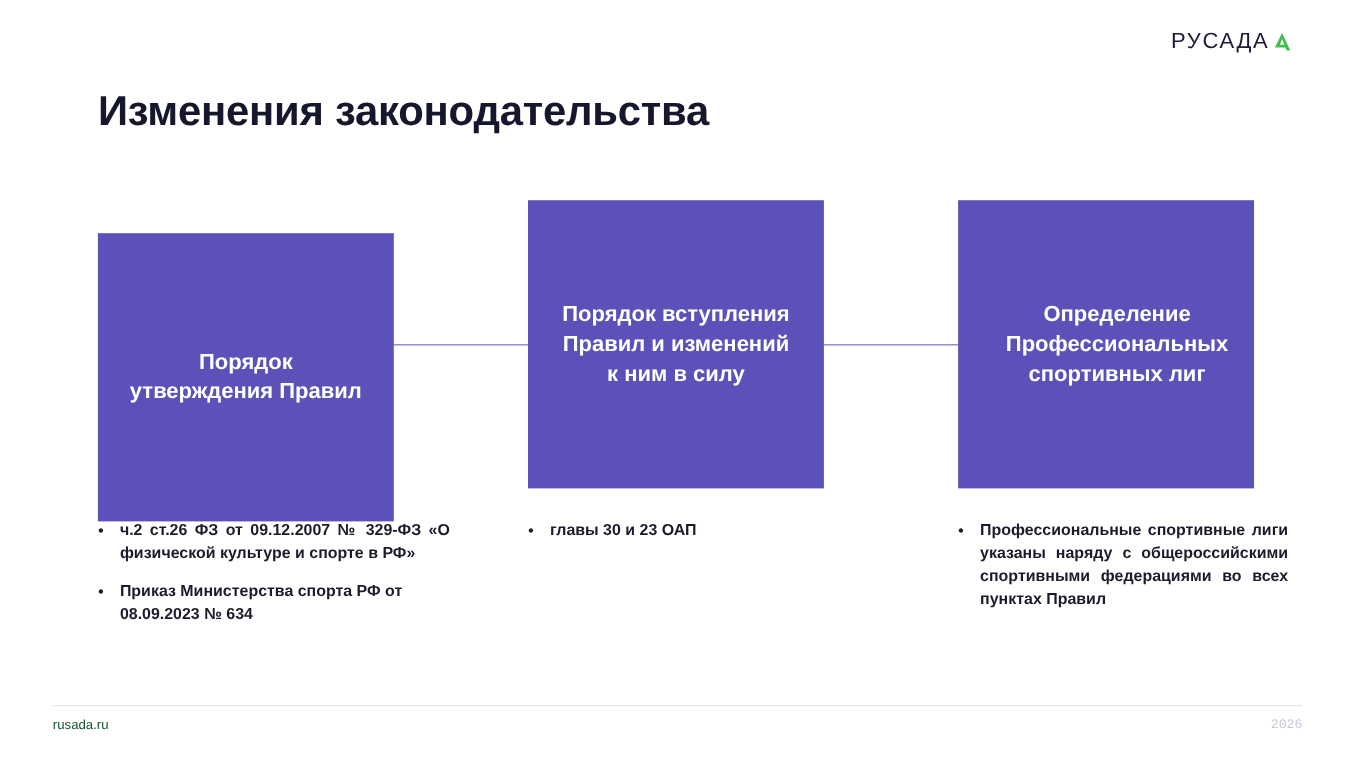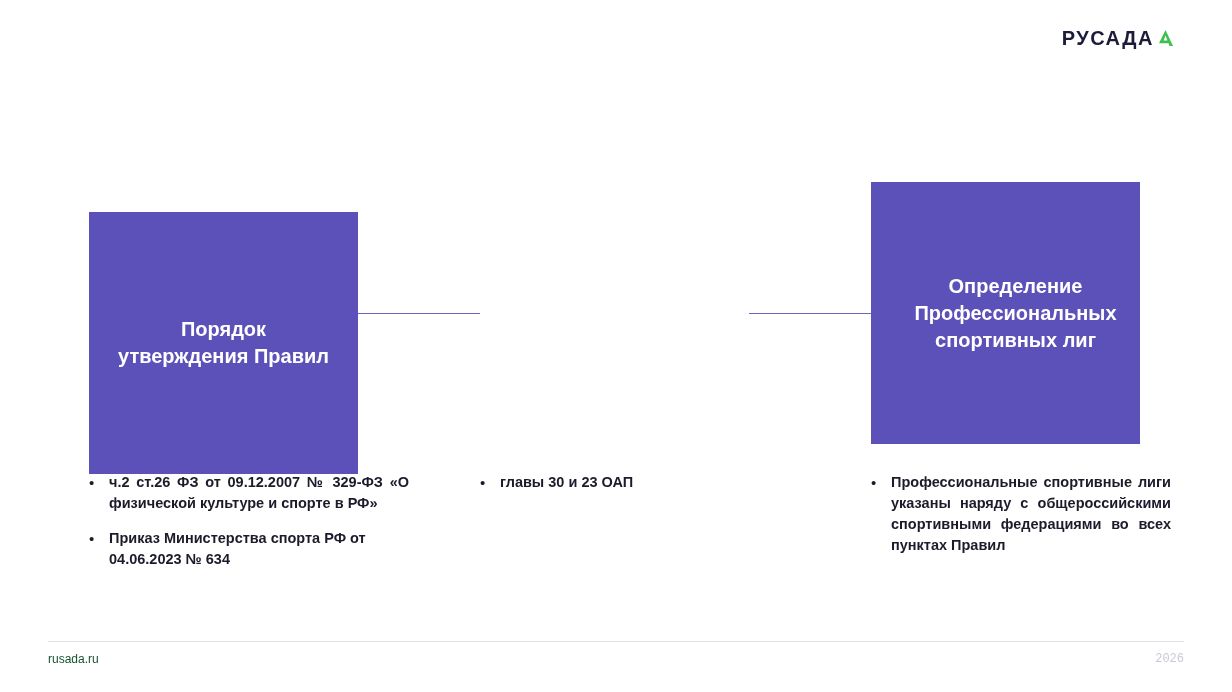--- a/index.html
+++ b/index.html
@@ -25,21 +25,21 @@
   .logo {
     position: absolute;
     top: 28px;
     right: 56px;
     display: flex;
     align-items: center;
     gap: 1px;
   }
   .logo-text {
     font-size: 20px;
-    font-weight: bold;
+    font-weight: normal;
     letter-spacing: 1.5px;
     color: #1b1b3a;
     line-height: 1;
   }
   .logo-mark {
     position: relative;
     width: 20px;
     height: 20px;
     margin-left: 1px;
   }
@@ -165,46 +165,52 @@
 
   <div class="logo">
     <span class="logo-text">РУСАДА</span>
     <span class="logo-mark">
       <svg width="20" height="20" viewBox="0 0 20 20" aria-hidden="true">
         <polygon points="9.5,2 17,18 13.6,18 9.5,7.5 7.6,12.6 12.2,12.6 13.2,15.2 3,15.2" fill="#3fbf4f"></polygon>
       </svg>
     </span>
   </div>
 
+  <h1 class="title">Изменения законодательства</h1>
 
   <div class="diagram">
     <div class="connector conn-1"></div>
     <div class="connector conn-2"></div>
 
     <div class="box box-1">
       <span style="white-space:pre-line">Порядок
 утверждения Правил</span>
+    </div>
+    <div class="box box-2">
+      <span style="white-space:pre-line">Порядок вступления
+Правил и изменений
+к ним в силу</span>
     </div>
     <div class="box box-3">
       <span style="white-space:pre-line">Определение
 Профессиональных
 спортивных лиг</span>
     </div>
   </div>
 
   <div class="bullets">
 
     <div class="col col-1">
       <div class="bullet-item">
         <span class="bullet-dot">•</span>
         <span class="bullet-text">ч.2  ст.26 ФЗ от 09.12.2007 №  329-ФЗ  «О  физической культуре и спорте в РФ»</span>
       </div>
       <div class="bullet-item">
         <span class="bullet-dot">•</span>
-        <span class="bullet-text nojustify">Приказ Министерства спорта РФ от 04.06.2023 № 634</span>
+        <span class="bullet-text nojustify">Приказ Министерства спорта РФ от 08.09.2023 № 634</span>
       </div>
     </div>
 
     <div class="col col-2">
       <div class="bullet-item">
         <span class="bullet-dot">•</span>
         <span class="bullet-text nojustify">главы 30 и 23 ОАП</span>
       </div>
     </div>
 

